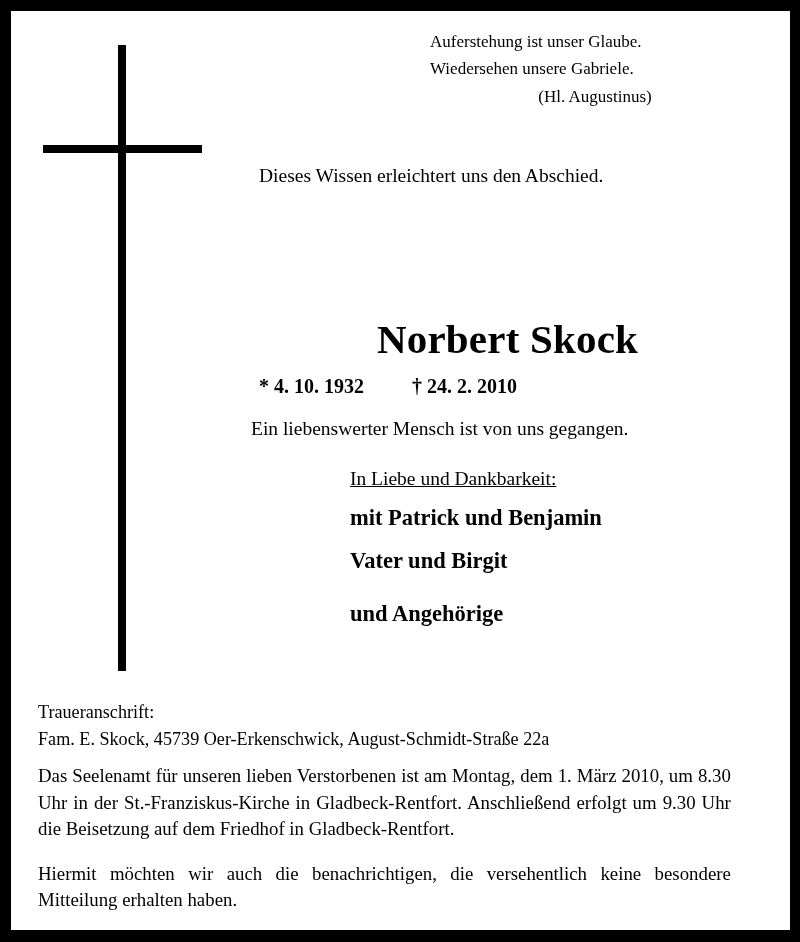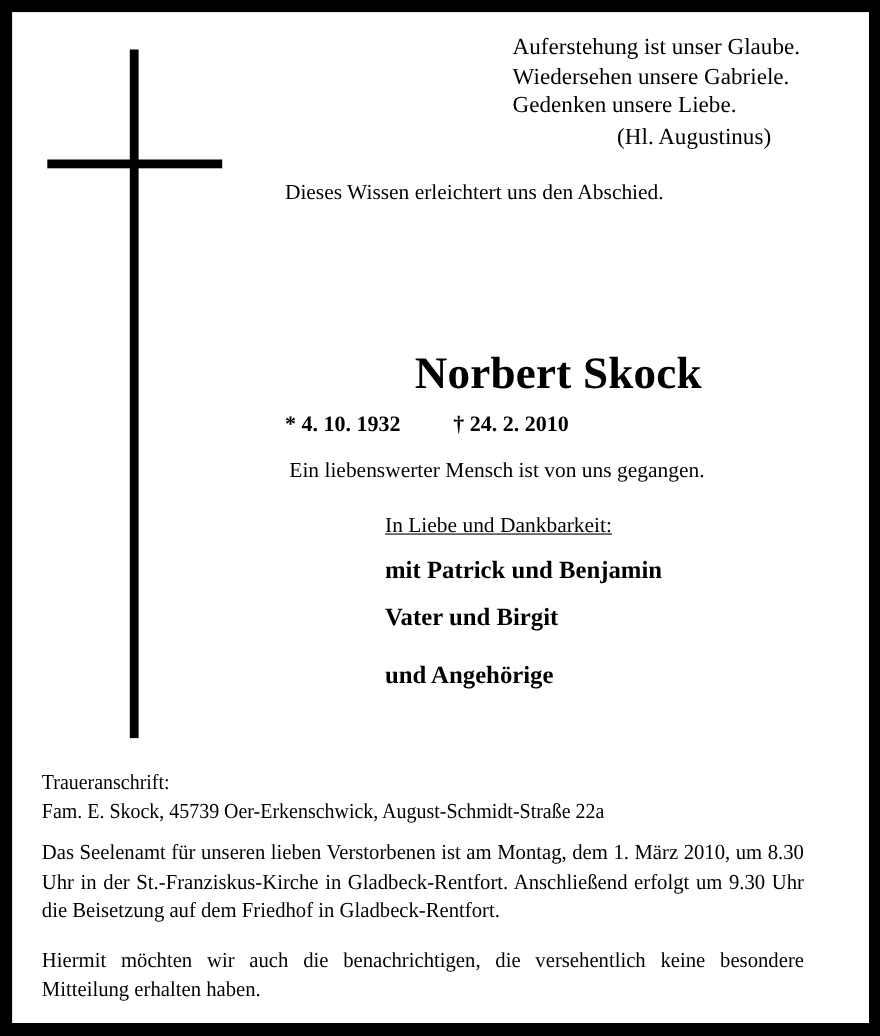--- a/index.html
+++ b/index.html
@@ -65,25 +65,24 @@
     left: 0;
     top: 0;
     right: 0;
   }
 
   .epigraph {
     position: absolute;
     left: 419px;
     top: 18px;
     width: 330px;
-    font-size: 21px;
+    font-size: 17px;
     line-height: 26.5px;
     text-align: left;
     white-space: nowrap;
-    margin-left: 36px;
   }
   .epigraph .attribution {
     display: block;
     text-align: center;
     margin-top: 2px;
   }
 
   .body-block {
     position: absolute;
     left: 248px;
@@ -124,21 +123,21 @@
     line-height: 26px;
     font-weight: bold;
   }
   .dates .gap {
     display: inline-block;
     width: 38px;
   }
 
   .farewell {
     position: absolute;
-    left: 252px;
+    left: 240px;
     top: 405px;
     width: 497px;
     text-align: left;
     font-size: 19.5px;
     line-height: 26px;
     white-space: nowrap;
   }
 
   .family {
     position: absolute;
@@ -209,21 +208,20 @@
     <div class="cross">
       <div class="bar-v"></div>
       <div class="bar-h"></div>
     </div>
 
     <div class="upper">
 
       <div class="epigraph">
         <div>Auferstehung ist unser Glaube.</div>
         <div>Wiedersehen unsere Gabriele.</div>
-        <div>Gedenken unsere Liebe.</div>
         <span class="attribution">(Hl. Augustinus)</span>
       </div>
 
       <div class="body-block">
         <div class="plain">Dieses Wissen erleichtert uns den Abschied.</div>
       </div>
 
       <div class="name">Norbert Skock</div>
 
       <div class="dates">

